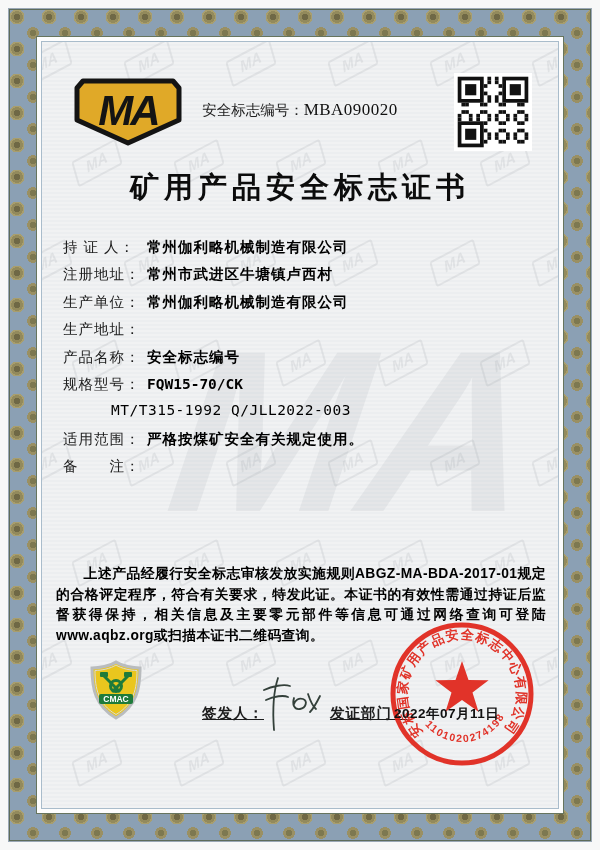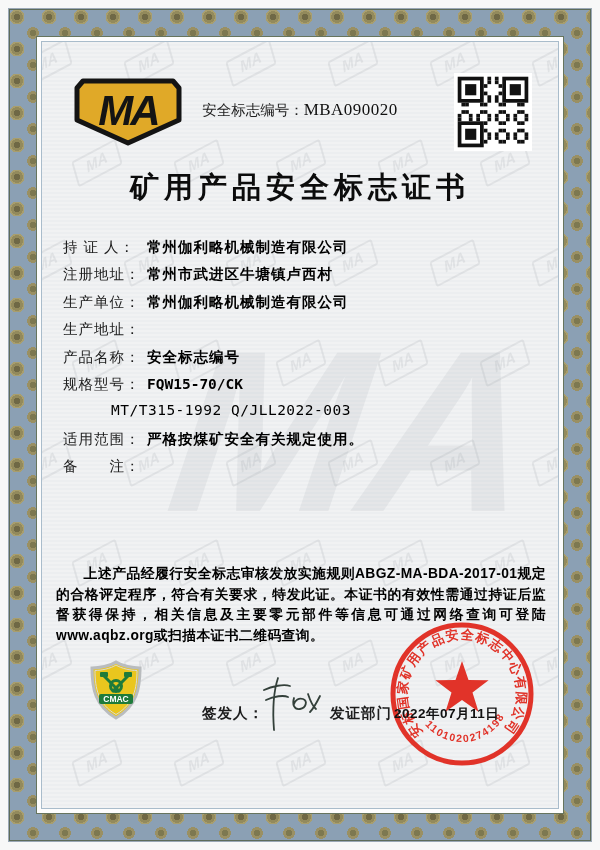--- a/index.html
+++ b/index.html
@@ -70,21 +70,21 @@
   .row.dates .lbl2{flex:0 0 84px;font-size:14.5px;color:#1c1c1c;letter-spacing:1px;margin-left:4px;}
   .row.remark{}
   
   .statement{
     position:absolute;left:14px;right:12px;top:522px;
     font-size:13.8px;font-weight:bold;color:#000;line-height:20.5px;
     text-indent:2em;text-align:justify;letter-spacing:0.4px;
   }
   
   .cmac{position:absolute;left:47px;top:618px;width:54px;height:60px;}
-  .signer-lbl,.dept-lbl{position:absolute;top:662px;font-size:14.5px;font-weight:bold;color:#1c1c1c;letter-spacing:1px;}
+  .signer-lbl,.dept-lbl{position:absolute;top:662px;font-size:14.5px;font-weight:bold;color:#1c1c1c;letter-spacing:1px;text-decoration:underline;}
   .signer-lbl{left:160px;}
   .dept-lbl{left:288px;}
   .signature{position:absolute;left:208px;top:622px;width:80px;height:80px;}
   .seal{position:absolute;left:344px;top:576px;width:152px;height:152px;}
   .seal-date{
     position:absolute;left:352px;top:663px;width:150px;
     font-size:13.5px;font-weight:bold;color:#111;letter-spacing:0.5px;
   }
 </style>
 </head>

